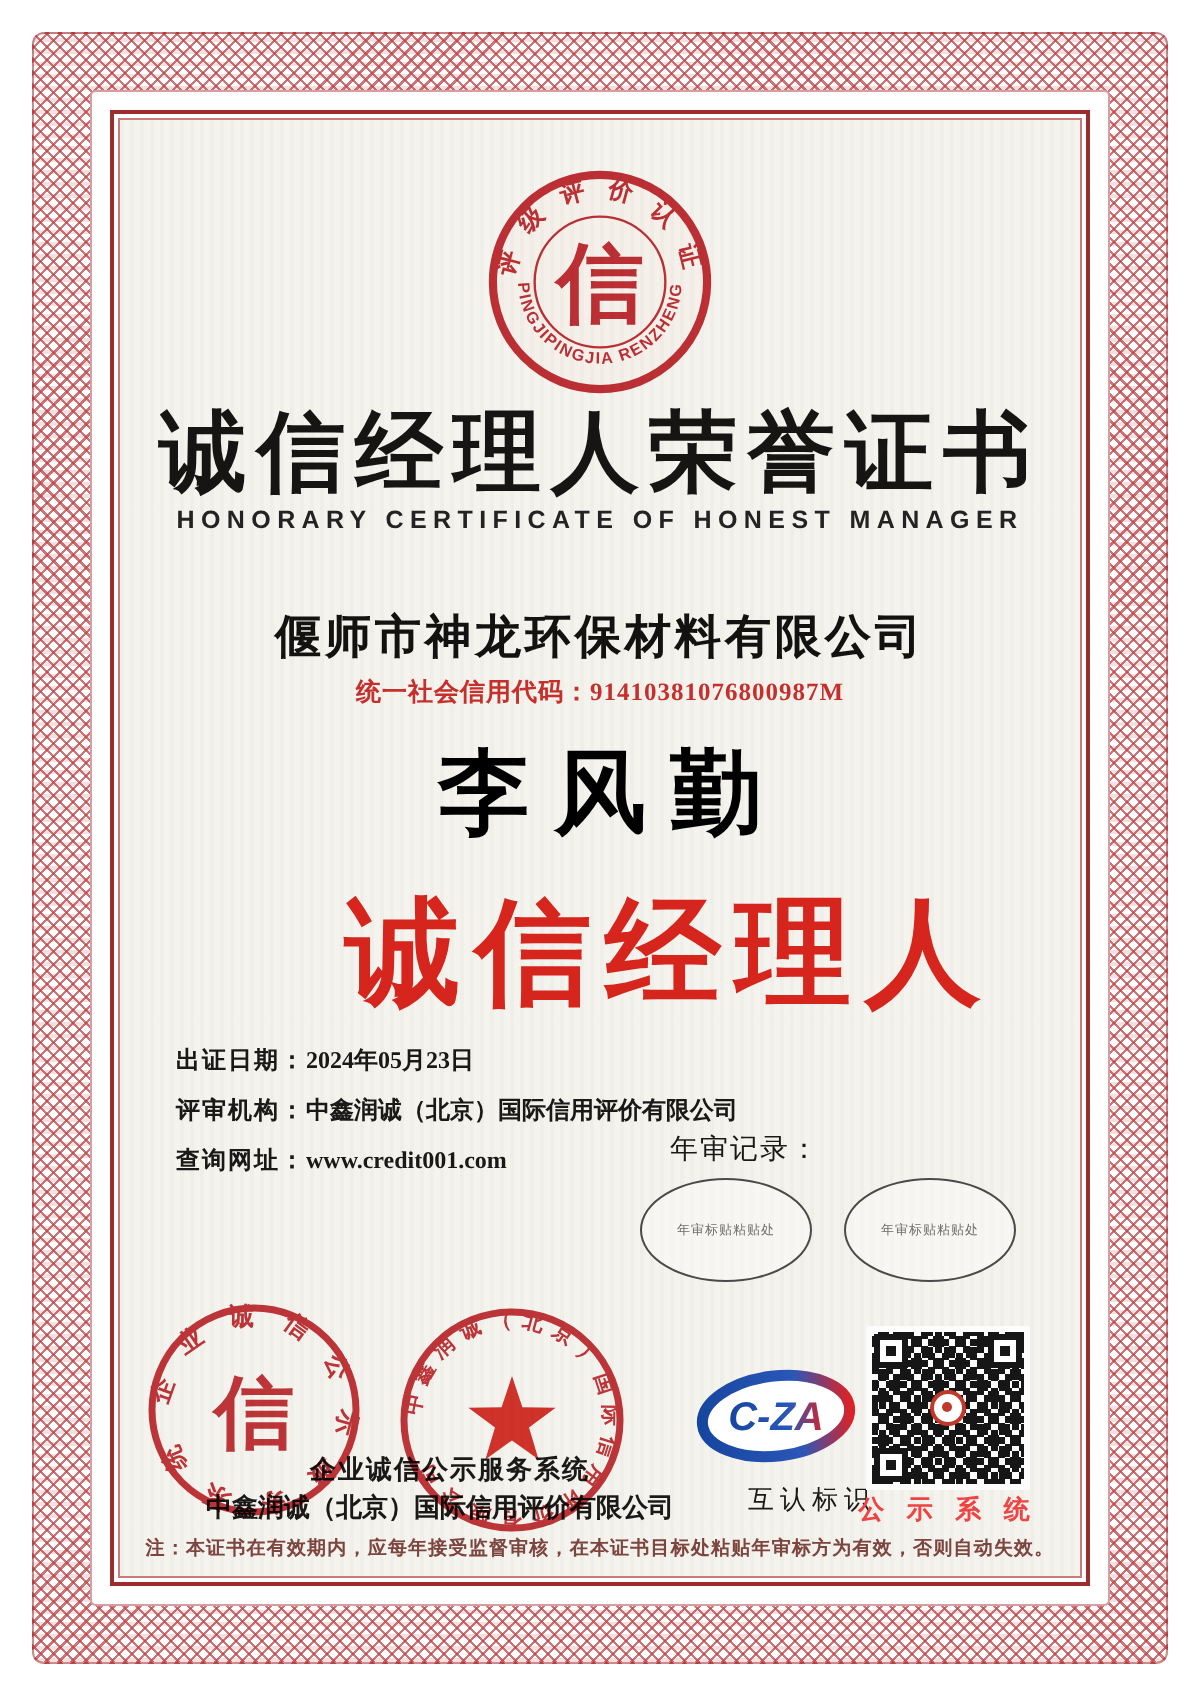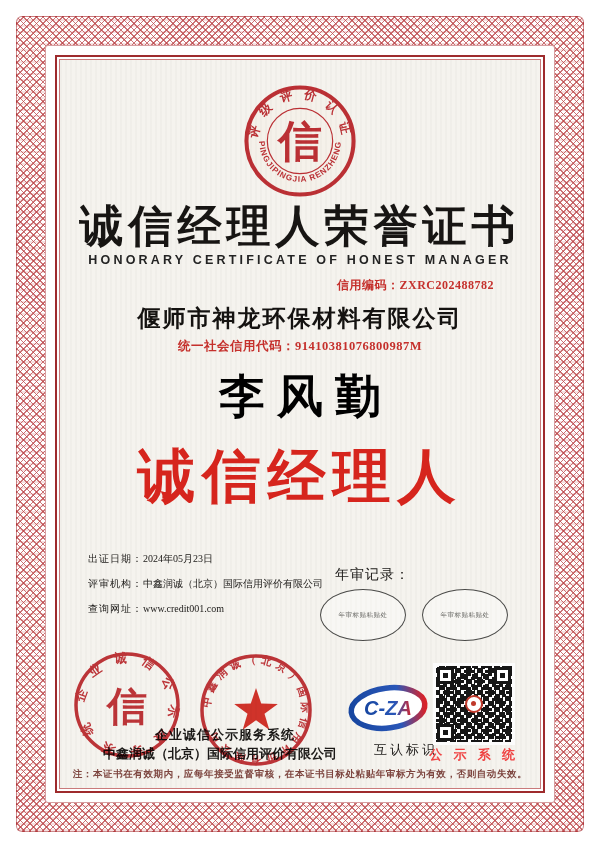--- a/index.html
+++ b/index.html
@@ -30,23 +30,23 @@
   .seal-top{left:181px;top:22px;width:118px;height:118px;mix-blend-mode:multiply;opacity:.95;}
 
   .title-cn{top:142px;font-size:44px;font-weight:900;color:#171513;letter-spacing:5px;line-height:50px;white-space:nowrap;}
   .title-en{top:193px;font-family:"Liberation Sans","DejaVu Sans",sans-serif;font-size:12.5px;font-weight:700;color:#232323;letter-spacing:3.2px;white-space:nowrap;}
   .credit-line{top:217px;right:46px;font-size:12px;font-weight:700;color:#c5302c;letter-spacing:.5px;}
 
   .company{top:243px;font-size:23px;font-weight:900;color:#141210;letter-spacing:2px;white-space:nowrap;}
   .uscc{top:278px;font-size:12.5px;font-weight:700;color:#c5302c;letter-spacing:.5px;white-space:nowrap;}
 
   .person{top:306px;font-size:46px;font-weight:900;color:#000000;letter-spacing:12px;text-indent:12px;white-space:nowrap;}
-  .honor{top:378px;font-size:58px;font-weight:900;color:#d6251d;letter-spacing:7px;white-space:nowrap;}
+  .honor{top:378px;font-size:58px;font-weight:900;color:#d6251d;letter-spacing:7px;white-space:nowrap;padding-left:35px;}
 
-  .details{left:28px;top:486px;font-size:10px;font-weight:400;color:#1b1917;}
+  .details{left:28px;top:458px;font-size:12px;font-weight:700;color:#1b1917;}
   .details .row{height:25px;line-height:25px;white-space:nowrap;}
   .details .lab{letter-spacing:1px;}
 
   .ar-label{left:275px;top:506px;font-size:14px;font-weight:400;color:#1b1917;letter-spacing:1px;}
   .ovals{left:260px;top:529px;display:flex;gap:16px;}
   .oval{width:84px;height:50px;border:1.5px solid #4a4a48;border-radius:50%;display:flex;align-items:center;justify-content:center;background:rgba(255,255,255,.35);}
   .oval span{font-size:6.5px;color:#6e6e6a;letter-spacing:.5px;}
 
   .lbl-service{left:50px;top:666px;width:230px;text-align:center;font-size:13px;font-weight:700;color:#1b1917;letter-spacing:1px;white-space:nowrap;}
   .lbl-agency{left:0px;top:685px;width:320px;text-align:center;font-size:13px;font-weight:700;color:#1b1917;white-space:nowrap;}
@@ -99,21 +99,20 @@
       </text>
       <text class="seal-text" font-size="9" letter-spacing="1" font-family="Liberation Sans,sans-serif">
         <textPath href="#arcBot" startOffset="50%" text-anchor="middle">PINGJIPINGJIA RENZHENG</textPath>
       </text>
       <text x="65" y="82" text-anchor="middle" font-size="48" font-weight="900" fill="#c1272d">信</text>
     </svg>
 
     <div class="abs ctr title-cn">诚信经理人荣誉证书</div>
     <div class="abs ctr title-en">HONORARY CERTIFICATE OF HONEST MANAGER</div>
 
-    <div class="abs credit-line"><span>信用编码：</span><span>ZXRC202488782</span></div>
 
     <div class="abs ctr company">偃师市神龙环保材料有限公司</div>
     <div class="abs ctr uscc">统一社会信用代码：91410381076800987M</div>
 
     <div class="abs ctr person">李风勤</div>
     <div class="abs ctr honor">诚信经理人</div>
 
     <div class="abs details">
       <div class="row"><span class="lab">出证日期：</span><span>2024年05月23日</span></div>
       <div class="row"><span class="lab">评审机构：</span><span>中鑫润诚（北京）国际信用评价有限公司</span></div>

